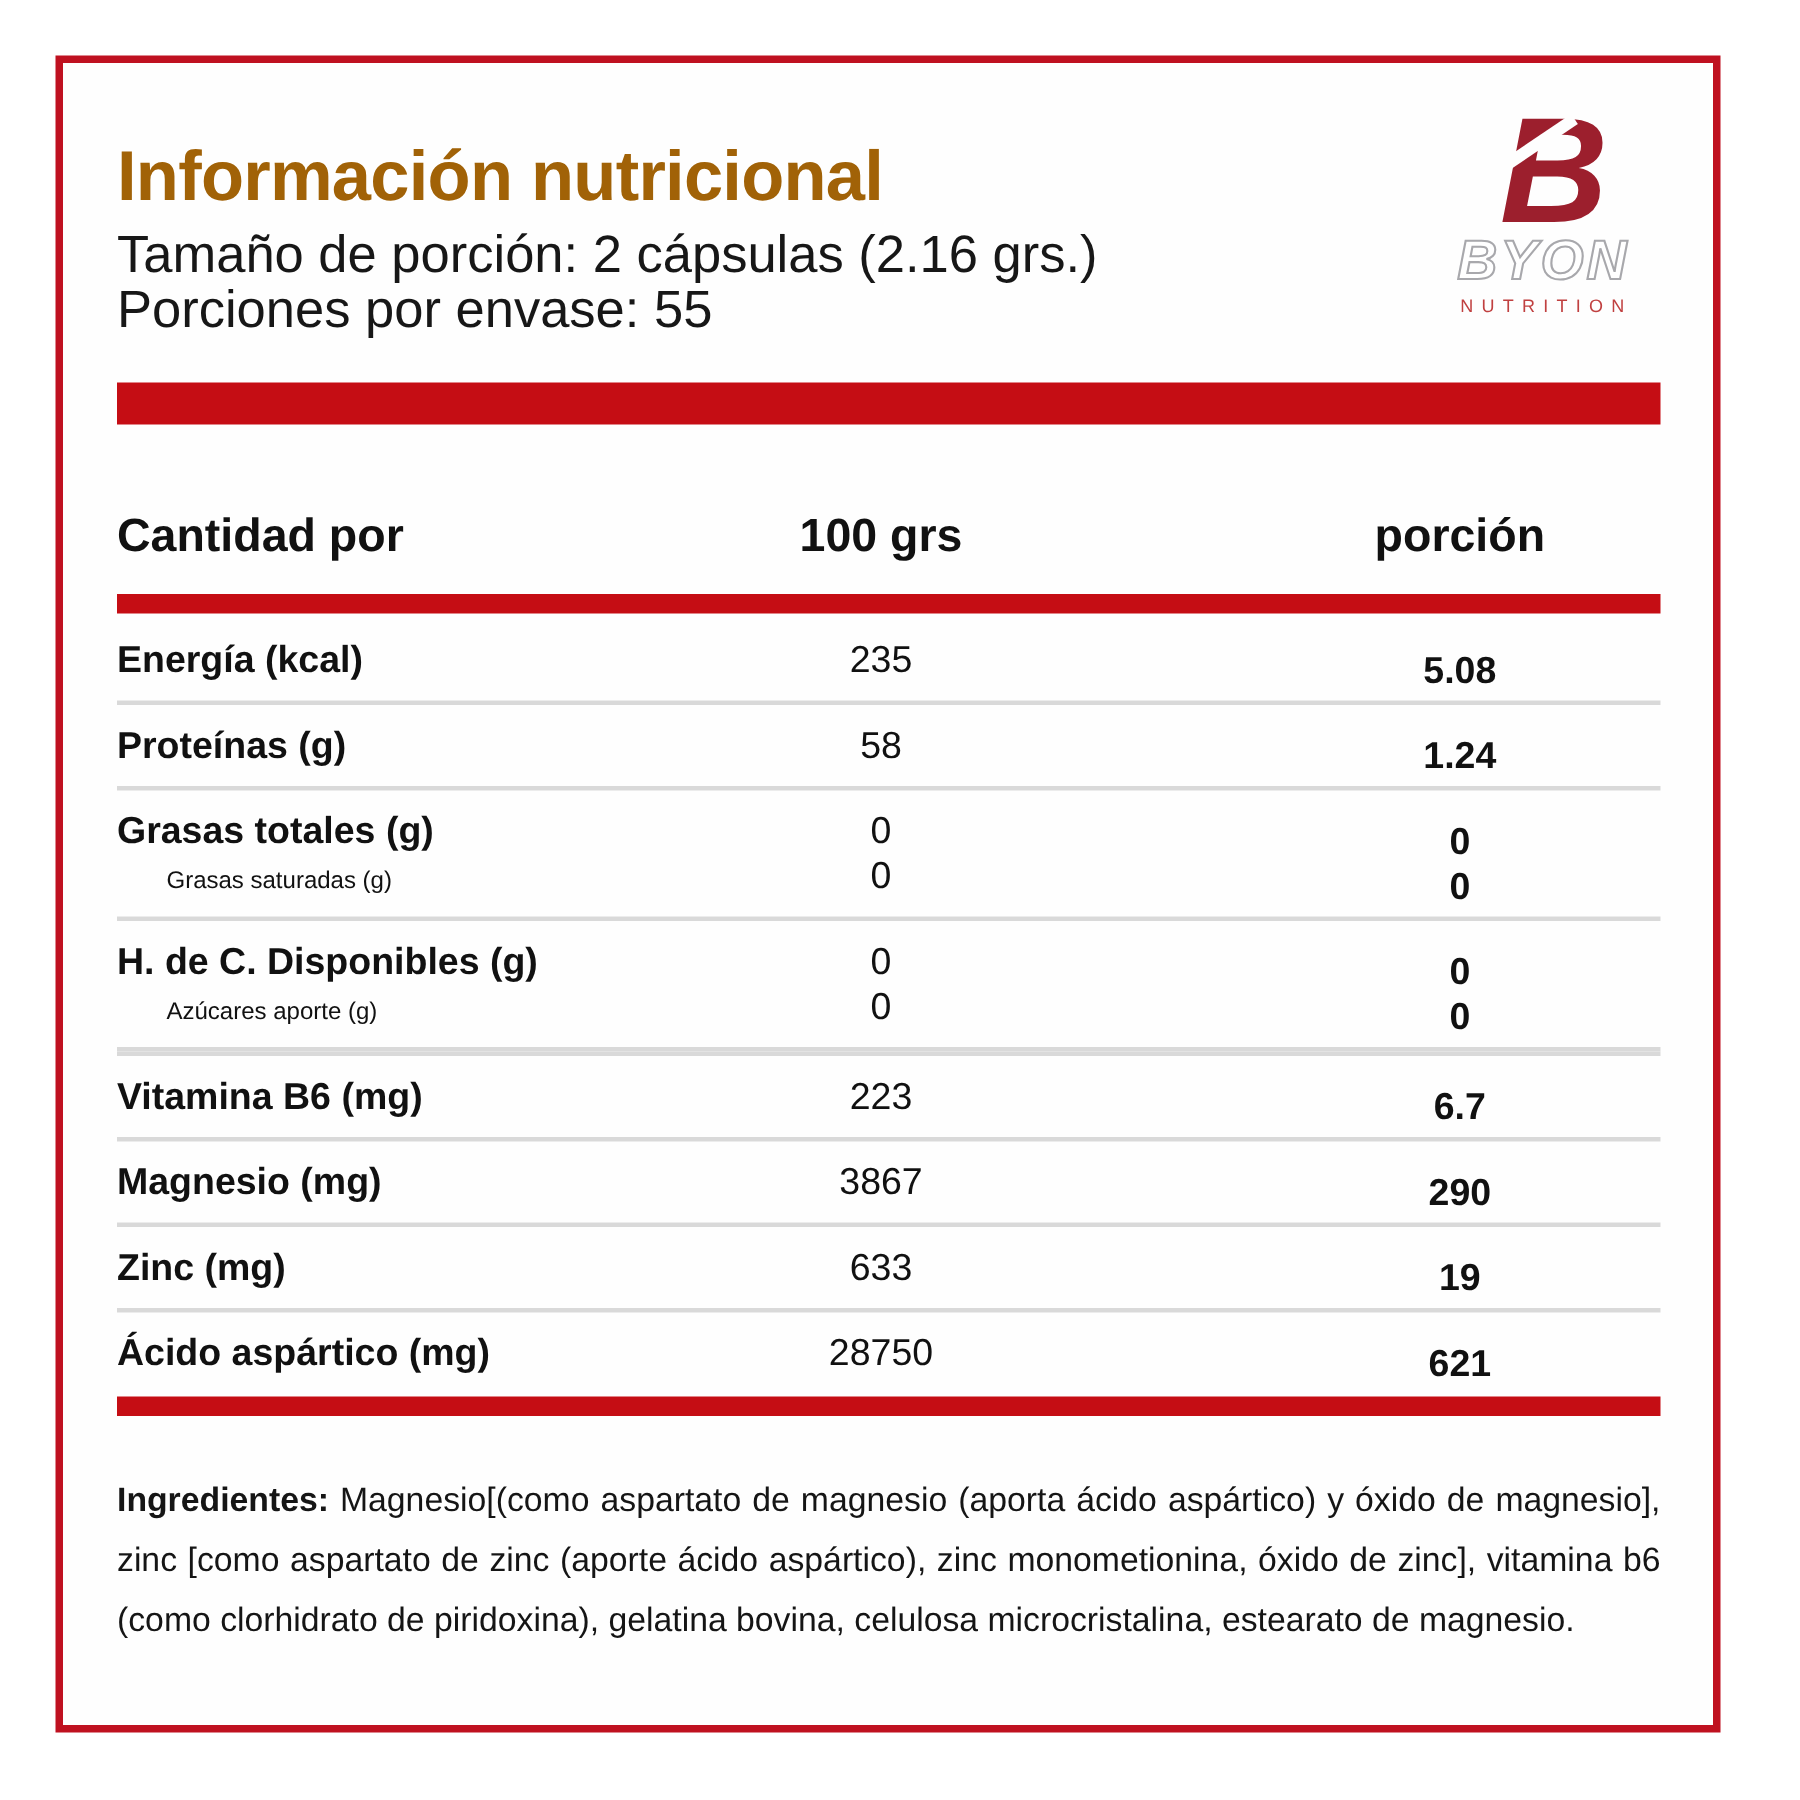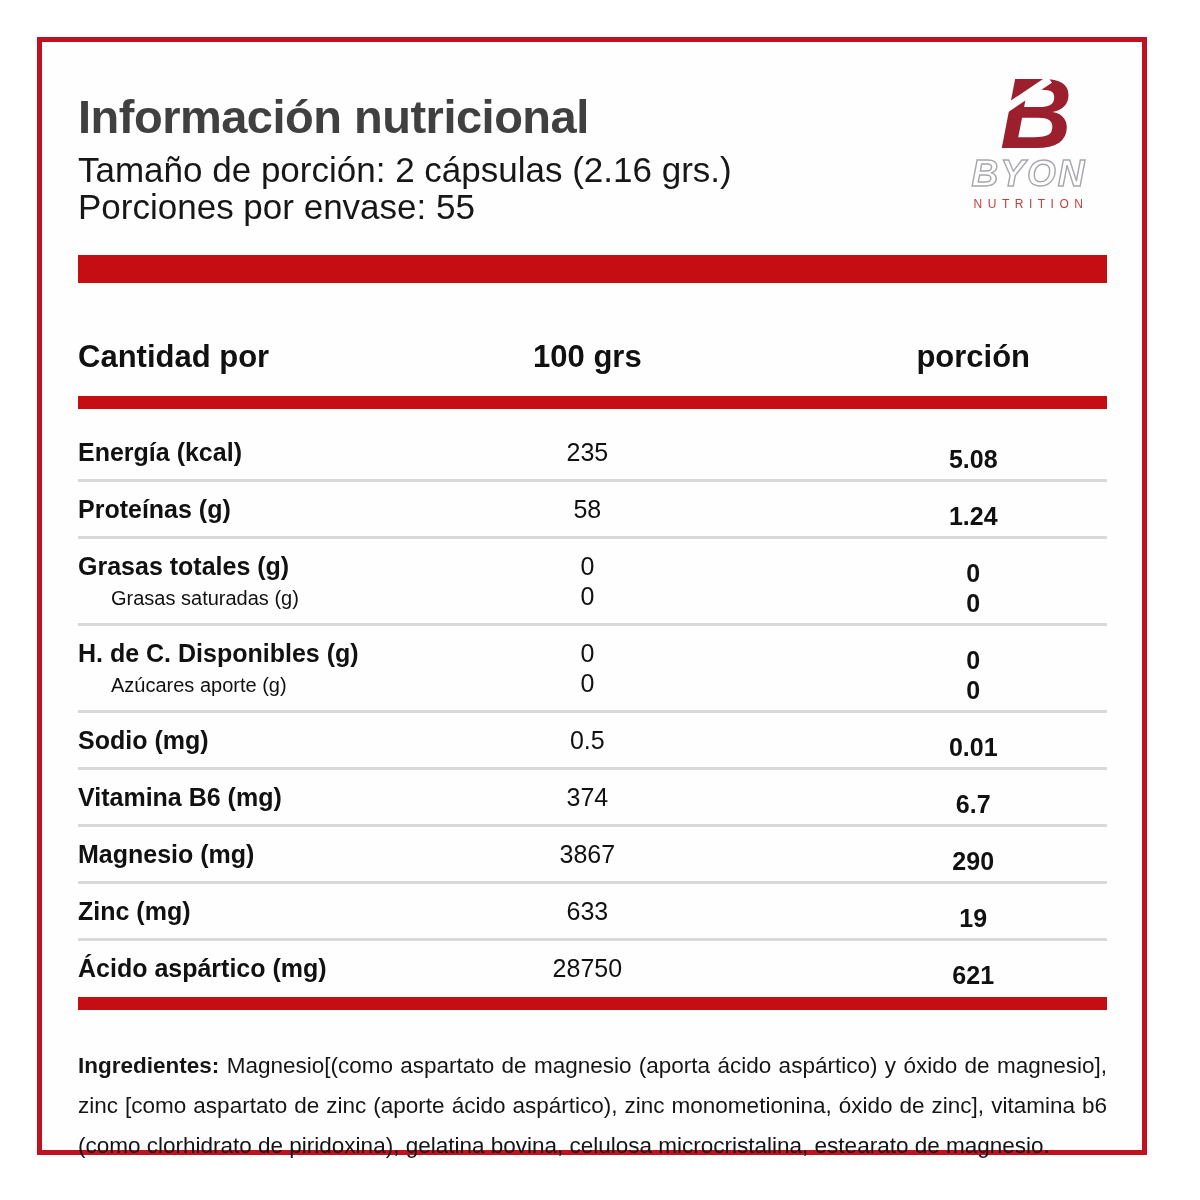--- a/index.html
+++ b/index.html
@@ -9,41 +9,41 @@
     position:relative;overflow:hidden;
   }
   .frame{
     position:absolute;left:37px;top:37px;width:1110px;height:1118px;
     border:5px solid #bf1120;background:#fefefe;box-sizing:border-box;
     padding:0 35px 0 36px;
   }
   
   .page-title{
     margin:50px 0 10px 0;font-size:47px;line-height:1.05;
-    font-weight:bold;letter-spacing:-0.5px;color:#404040;
+    font-weight:bold;letter-spacing:-0.5px;color:#a16207;
   }
   .sub-line{margin:0;font-size:35px;line-height:37px;color:#171717;}
   
   .logo{position:absolute;top:18px;right:28px;width:170px;height:160px;}
   
   .bar{background:#c50d14;width:100%;}
   .bar.thick{height:28px;margin-top:30px;}
   .bar.thin-top{height:13px;margin-top:17px;}
   .bar.thin-bottom{height:13px;margin-top:2px;}
   
   .thead{position:relative;margin-top:56px;height:40px;font-size:31px;font-weight:bold;}
   .thead .c1{position:absolute;left:0;top:0;}
   .thead .c2{position:absolute;left:49.5%;top:0;transform:translateX(-50%);text-align:center;}
   .thead .c3{position:absolute;left:87%;top:0;transform:translateX(-50%);}
-  .tbody{margin-top:16px;}
+  .tbody{margin-top:4px;}
   .group{padding:12px 0;}
   .sep{height:3px;background:#d9d9d9;width:100%;}
   .trow{position:relative;height:30px;line-height:30px;font-size:25px;}
   .trow .lbl{font-weight:bold;}
-  .trow.indent .lbl{font-weight:normal;padding-left:33px;font-size:20px;}
+  .trow.indent .lbl{font-weight:normal;padding-left:33px;font-size:16px;}
   .trow .v1{position:absolute;left:49.5%;top:0;transform:translateX(-50%);font-weight:normal;}
   .trow .v2{position:absolute;left:87%;top:7px;transform:translateX(-50%);font-weight:bold;}
   
   .ingredients{
     margin:36px 0 0 0;font-size:22.5px;line-height:40px;color:#151515;
     text-align:justify;
   }
   .ingredients .ing-label{font-weight:bold;}
 </style>
 </head>
@@ -88,26 +88,23 @@
       <div class="group">
         <div class="trow"><span class="lbl">Grasas totales (g)</span><span class="v1">0</span><span class="v2">0</span></div>
         <div class="trow indent"><span class="lbl">Grasas saturadas (g)</span><span class="v1">0</span><span class="v2">0</span></div>
       </div>
       <div class="sep"></div>
       <div class="group">
         <div class="trow"><span class="lbl">H. de C. Disponibles (g)</span><span class="v1">0</span><span class="v2">0</span></div>
         <div class="trow indent"><span class="lbl">Azúcares aporte (g)</span><span class="v1">0</span><span class="v2">0</span></div>
       </div>
       <div class="sep"></div>
-      <div class="group">
-        <div class="trow"><span class="lbl">Sodio (mg)</span><span class="v1">0.5</span><span class="v2">0.01</span></div>
-      </div>
       <div class="sep"></div>
       <div class="group">
-        <div class="trow"><span class="lbl">Vitamina B6 (mg)</span><span class="v1">374</span><span class="v2">6.7</span></div>
+        <div class="trow"><span class="lbl">Vitamina B6 (mg)</span><span class="v1">223</span><span class="v2">6.7</span></div>
       </div>
       <div class="sep"></div>
       <div class="group">
         <div class="trow"><span class="lbl">Magnesio (mg)</span><span class="v1">3867</span><span class="v2">290</span></div>
       </div>
       <div class="sep"></div>
       <div class="group">
         <div class="trow"><span class="lbl">Zinc (mg)</span><span class="v1">633</span><span class="v2">19</span></div>
       </div>
       <div class="sep"></div>

